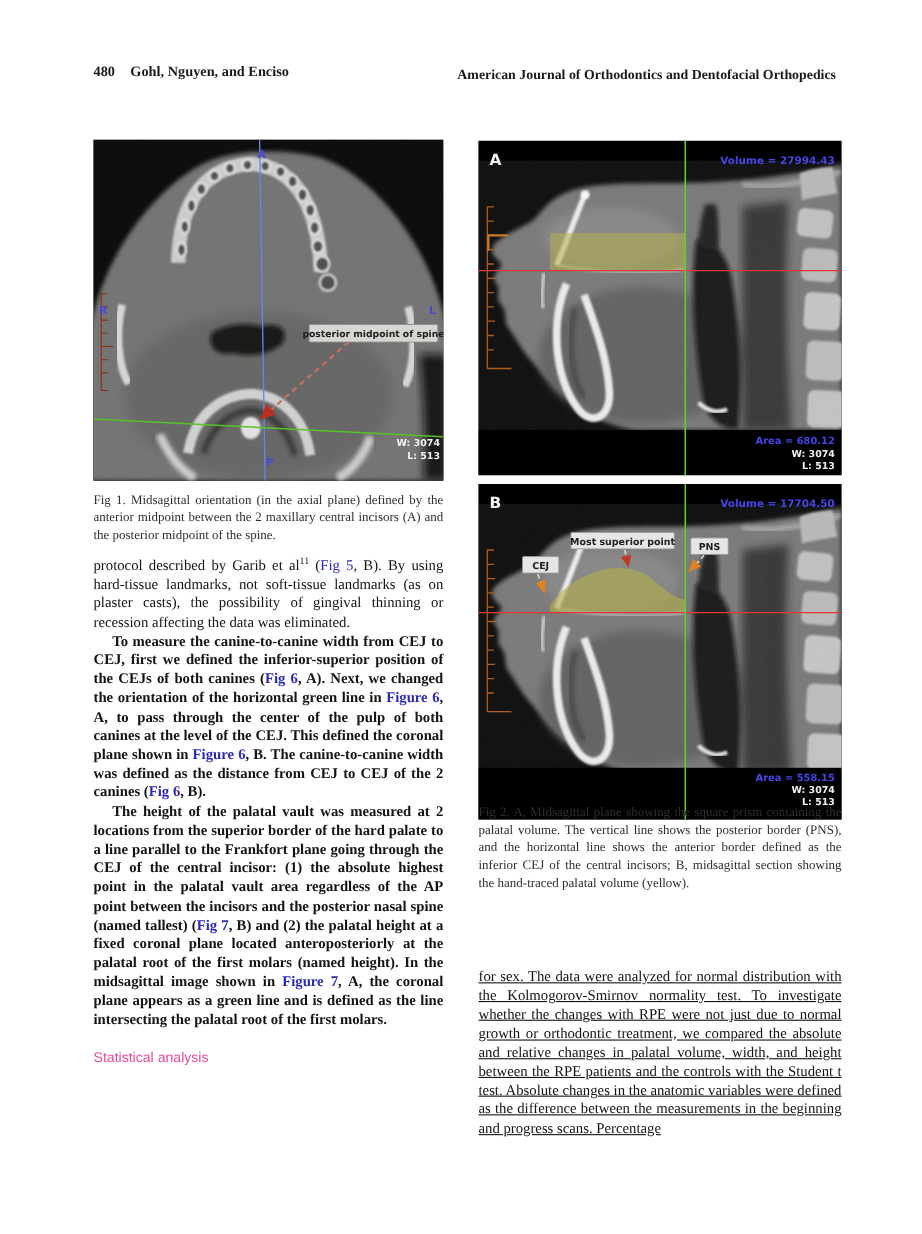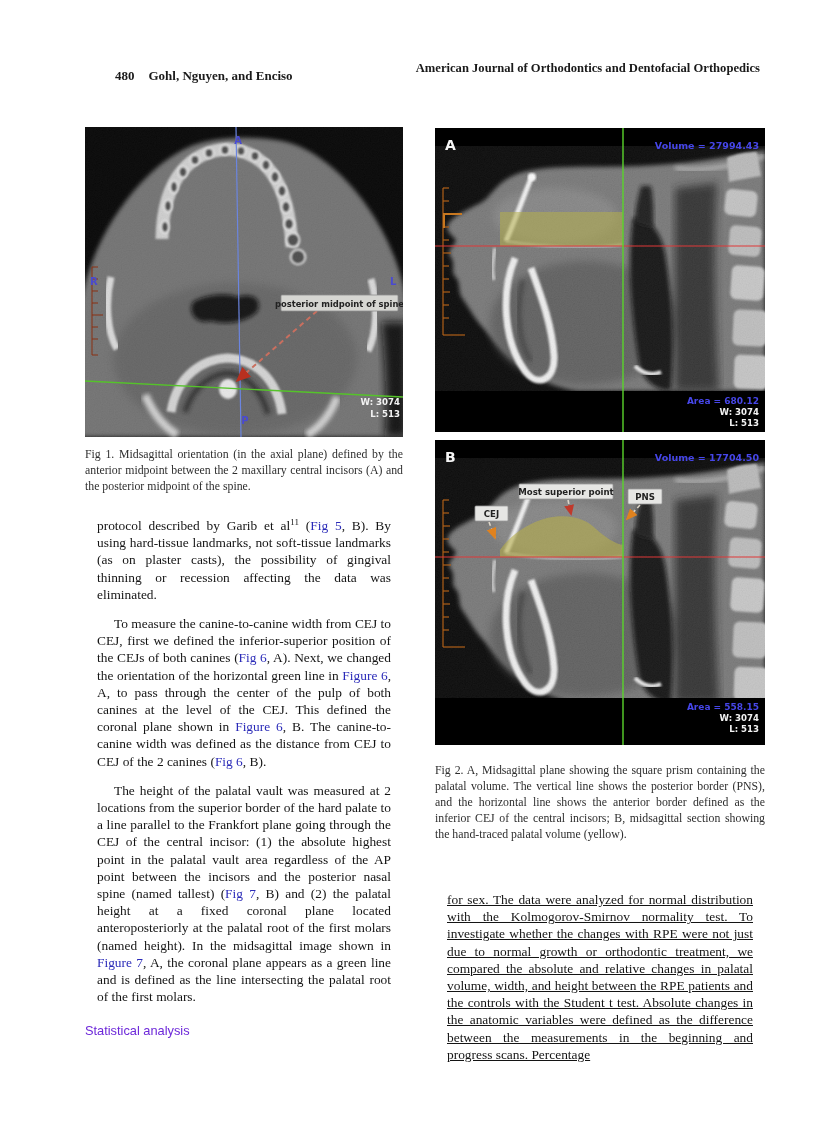--- a/index.html
+++ b/index.html
@@ -3,46 +3,46 @@
 <meta charset="utf-8">
 <style>
   html,body{margin:0;padding:0;}
   body{
     width:838px;height:1122px;background:#ffffff;position:relative;
     font-family:"Liberation Serif", serif;color:#141414;overflow:hidden;
   }
   .abs{position:absolute;}
   
   .hdr{font-weight:bold;font-size:13px;line-height:15px;color:#1a1a1a;}
-  .hdr-left{left:85px;top:68px;margin-left:30px;}
+  .hdr-left{left:85px;top:57px;}
   .hdr-left .pgnum{margin-right:14px;}
   .hdr-right{right:78px;top:61px;text-align:left;font-size:12.6px;}
   
   .panel{background:#000;line-height:0;}
   .p-fig1{left:85px;top:127px;width:318px;height:310px;}
   .p-fig2a{left:435px;top:128px;width:330px;height:304px;}
   .p-fig2b{left:435px;top:440px;width:330px;height:305px;}
   
   .caption{
     font-family:Liberation Serif, serif;font-size:11.8px;line-height:15.9px;
     color:#2e2e2e;text-align:justify;
   }
   .cap1{left:85px;top:447px;width:318px;}
-  .cap2{left:435px;top:763px;width:330px;}
+  .cap2{left:435px;top:731px;width:330px;}
   
   .bodycol{font-size:13.4px;line-height:17.2px;text-align:justify;}
   .col-left{left:85px;top:505px;width:318px;}
   .col-right{left:435px;top:879px;width:330px;text-decoration:underline;}
-  .para{margin:12px;}
-  .para.indent{text-indent:17px;}
+  .para{margin:0;}
+  .para.indent{text-indent:17px;font-weight:bold;}
   .para sup{font-size:9px;line-height:0;}
   .figlink{color:#2a2ab8;}
   .subhead{
     font-family:"Liberation Sans", sans-serif;font-weight:normal;
-    font-size:12.8px;color:#6d28d9;margin:17px 0 10px 0;
+    font-size:12.8px;color:#ec4899;margin:17px 0 10px 0;
   }
   svg text{font-family:"DejaVu Sans", sans-serif;}
 </style>
 </head>
 <body>
 
 <svg width="0" height="0" style="position:absolute" aria-hidden="true">
   <defs>
     <filter id="blur1">
         <feGaussianBlur stdDeviation="1"></feGaussianBlur>

